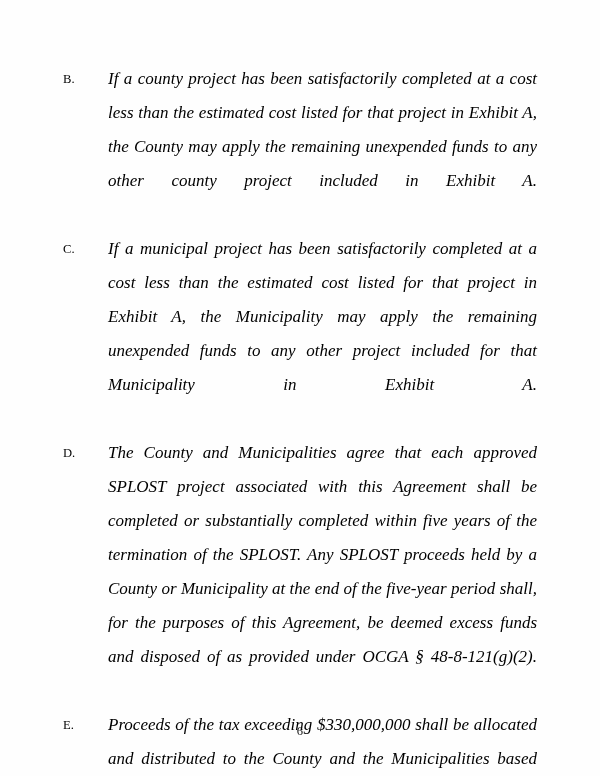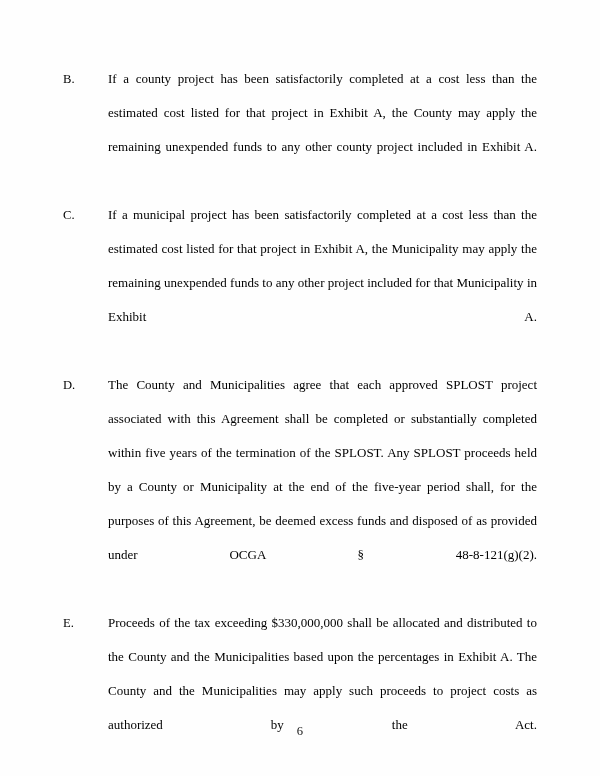--- a/index.html
+++ b/index.html
@@ -42,25 +42,26 @@
   }
   .clause-label {
     width: 45px;
     flex: 0 0 45px;
     font-size: 12.6px;
     line-height: 34px;
     text-align: left;
   }
   .clause-body {
     flex: 1 1 auto;
-    font-size: 13px;
+    font-size: 17px;
     line-height: 34px;
     text-align: justify;
     text-justify: inter-word;
     hyphens: none;
+    font-style: italic;
   }
   
   .clause-body::after {
     content: "";
     display: inline-block;
     width: 100%;
   }
 
   
   .page-number {

